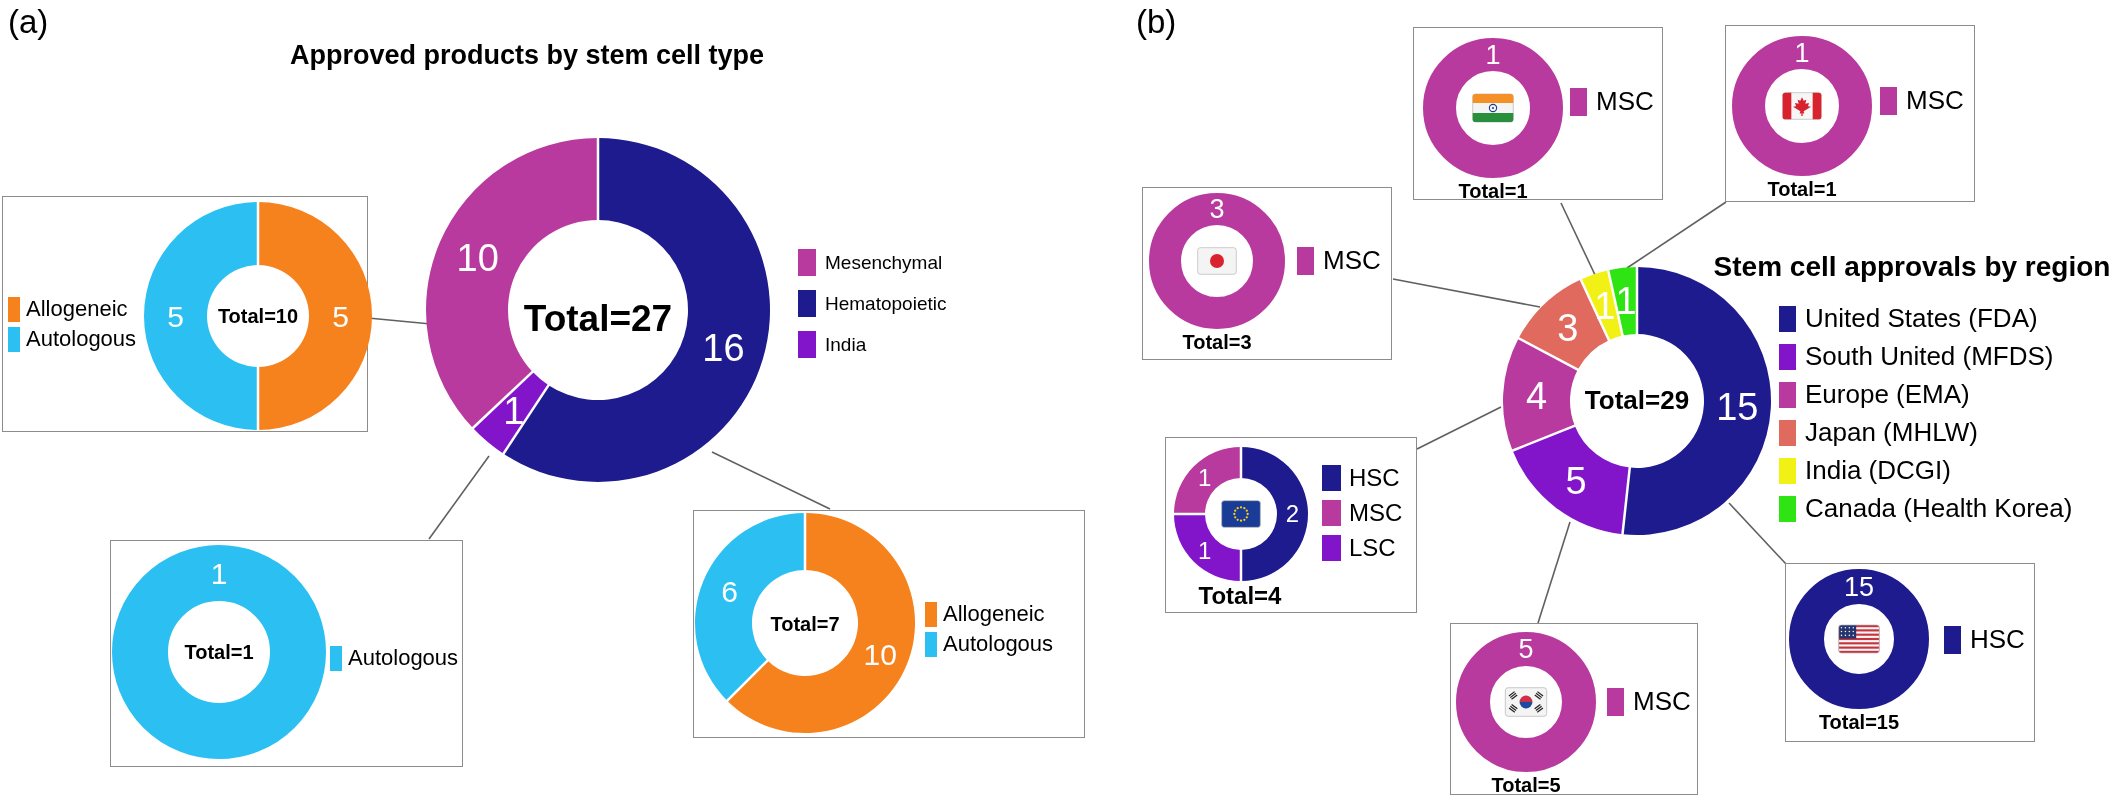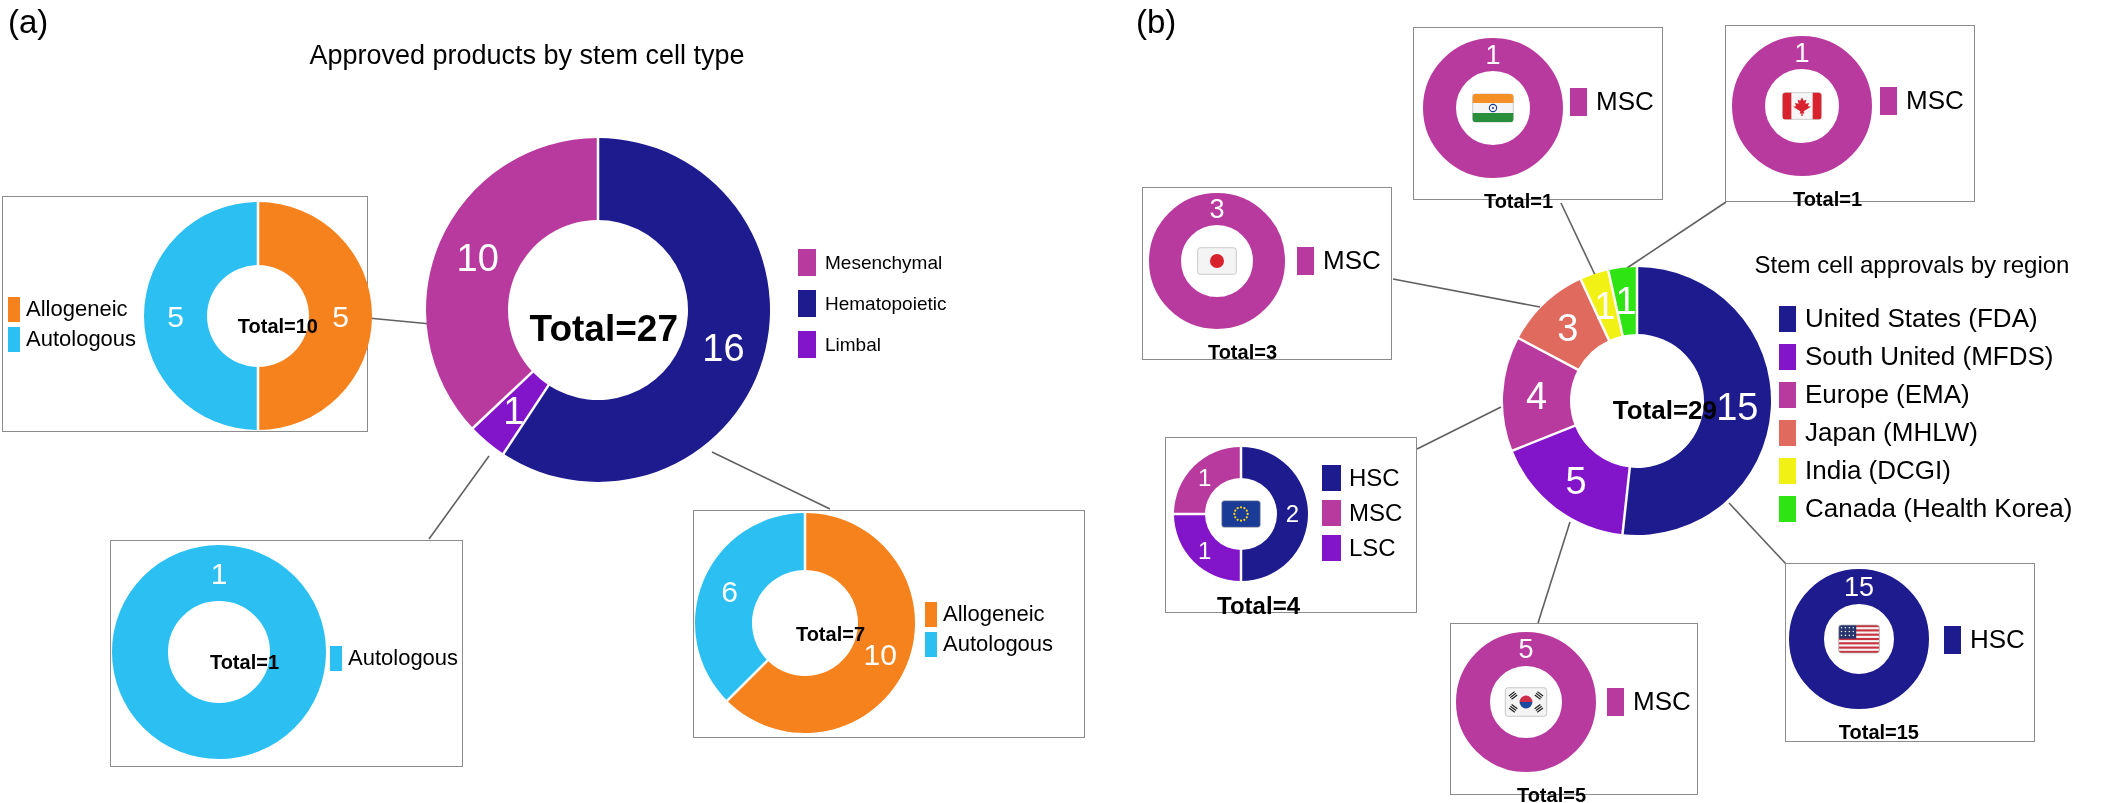--- a/index.html
+++ b/index.html
@@ -2,22 +2,22 @@
 <html><head>
 <meta charset="utf-8">
 <style>
   html,body{margin:0;padding:0;background:#fff;}
   #fig{position:relative;width:2128px;height:803px;background:#fff;overflow:hidden;
        font-family:"Liberation Sans",sans-serif;color:#000;}
   #connectors{position:absolute;left:0;top:0;}
   .box{position:absolute;background:#fff;border:1.5px solid #8c8c8c;box-sizing:border-box;}
   svg.donut{position:absolute;overflow:visible;}
   svg.donut text{font-family:"Liberation Sans",sans-serif;}
-  .total{position:absolute;font-weight:bold;text-align:right;line-height:1.1;margin-top:10px;}
-  .title{position:absolute;font-weight:normal;text-align:center;line-height:1.15;}
+  .total{position:absolute;font-weight:bold;text-align:center;line-height:1.1;}
+  .title{position:absolute;font-weight:bold;text-align:center;line-height:1.15;}
   .plabel{position:absolute;font-size:33px;line-height:1.1;}
   .flag{position:absolute;}
   .flag svg{width:100%;height:100%;display:block;}
   .legend{position:absolute;display:flex;flex-direction:column;}
   .legend .row{display:flex;align-items:center;white-space:nowrap;}
   .legend .sw{flex:none;display:inline-block;}
   .lg{gap:14px;font-size:19px;}   .lg .sw{width:18px;height:27px;margin-right:9px;}
   .md{gap:7px;font-size:26px;text-align:right;}    .md .sw{width:17px;height:26px;margin-right:9px;}
   .sm{gap:4px;font-size:22px;}    .sm .sw{width:12px;height:25px;margin-right:6px;}
   .bs{gap:0px;font-size:26px;}    .bs .sw{width:17px;height:28px;margin-right:9px;}
@@ -46,21 +46,21 @@
   <div class="box" style="left:1413px;top:27px;width:250px;height:173px;"></div>
   <div class="box" style="left:1725px;top:25px;width:250px;height:177px;"></div>
   <div class="box" style="left:1142px;top:187px;width:250px;height:173px;"></div>
   <div class="box" style="left:1165px;top:437px;width:252px;height:176px;"></div>
   <div class="box" style="left:1450px;top:623px;width:248px;height:172px;"></div>
   <div class="box" style="left:1785px;top:563px;width:250px;height:179px;"></div>
 
   <div class="plabel" style="left:8px;top:4px;">(a)</div>
   <div class="plabel" style="left:1136px;top:4px;">(b)</div>
   <div class="title" style="left:217px;top:40px;width:620px;font-size:27px;">Approved products by stem cell type</div>
-  <div class="title" style="left:1700px;top:251px;width:424px;font-size:24px;">Stem cell approvals by region</div>
+  <div class="title" style="left:1700px;top:251px;width:424px;font-size:28px;">Stem cell approvals by region</div>
 
   <svg class="donut" width="360" height="360" style="left:418px;top:130px;">
       <path d="M180,8 A172,172 0 1 1 85.48445577182144,323.7039035630251 L130.5441919736275,255.1939030271643 A90,90 0 1 0 180,90 Z" fill="#1E1B8E"></path>
       <text x="305.49662611332906" y="217.57122348515279" dy="0.35em" text-anchor="middle" fill="#ffffff" font-size="38">16</text>
       <path d="M85.48445577182144,323.7039035630251 A172,172 0 0 1 54.89173364943568,298.0335617134222 L114.53637225842564,241.76174740818607 A90,90 0 0 0 130.5441919736275,255.1939030271643 Z" fill="#8214C9"></path>
       <text x="95.79482313106335" y="280.3518220485861" dy="0.35em" text-anchor="middle" fill="#ffffff" font-size="38">1</text>
       <path d="M54.89173364943568,298.0335617134222 A172,172 0 0 1 179.99999999999997,8 L179.99999999999997,90 A90,90 0 0 0 114.53637225842564,241.76174740818607 Z" fill="#B93A9E"></path>
       <text x="59.71368999868409" y="128.1135506488705" dy="0.35em" text-anchor="middle" fill="#ffffff" font-size="38">10</text>
       <line x1="180" y1="91" x2="180" y2="7" stroke="#ffffff" stroke-width="2.5"></line>
       <line x1="131.0937009516983" y1="254.35841521575136" x2="84.93494679375064" y2="324.5393913744381" stroke="#ffffff" stroke-width="2.5"></line>
@@ -262,21 +262,21 @@
       <div class="row">
         <span class="sw" style="background: rgb(185, 58, 158);"></span>
         <span>Mesenchymal</span>
       </div>
       <div class="row">
         <span class="sw" style="background: rgb(30, 27, 142);"></span>
         <span>Hematopoietic</span>
       </div>
       <div class="row">
         <span class="sw" style="background: rgb(130, 20, 201);"></span>
-        <span>Limbal</span>
+        <span>India</span>
       </div>
     </div>
   <div class="legend sm" style="left:8px;top:296px;">
       <div class="row">
         <span class="sw" style="background: rgb(246, 130, 30);"></span>
         <span>Allogeneic</span>
       </div>
       <div class="row">
         <span class="sw" style="background: rgb(43, 192, 241);"></span>
         <span>Autologous</span>

